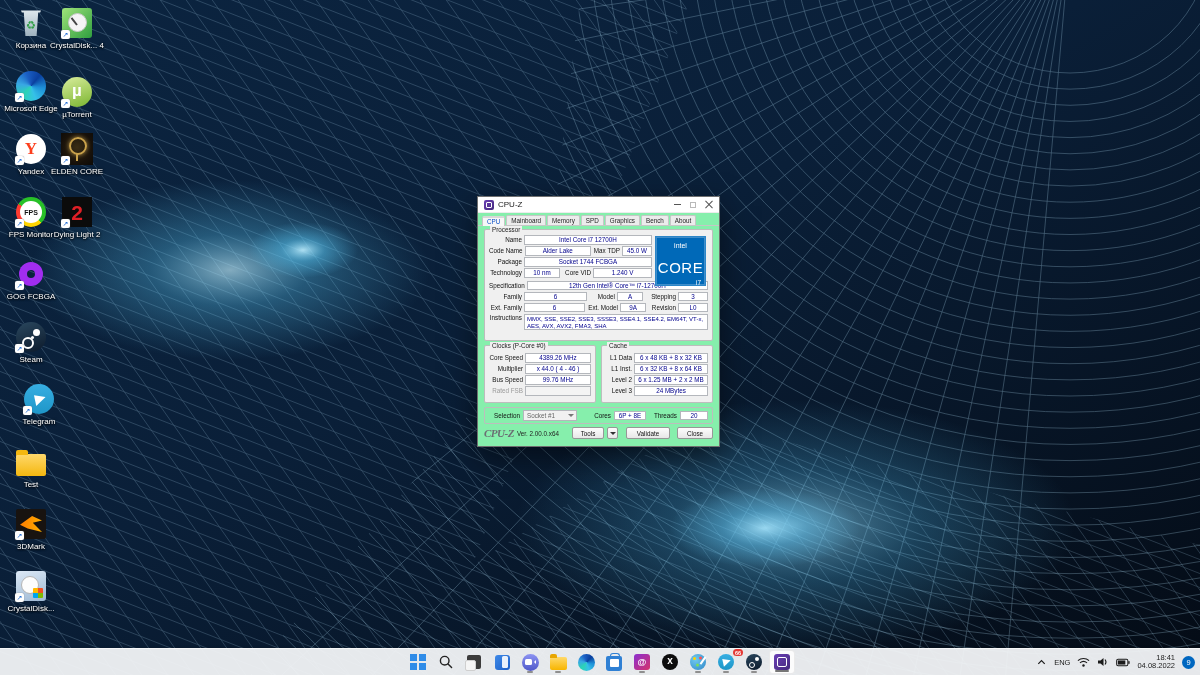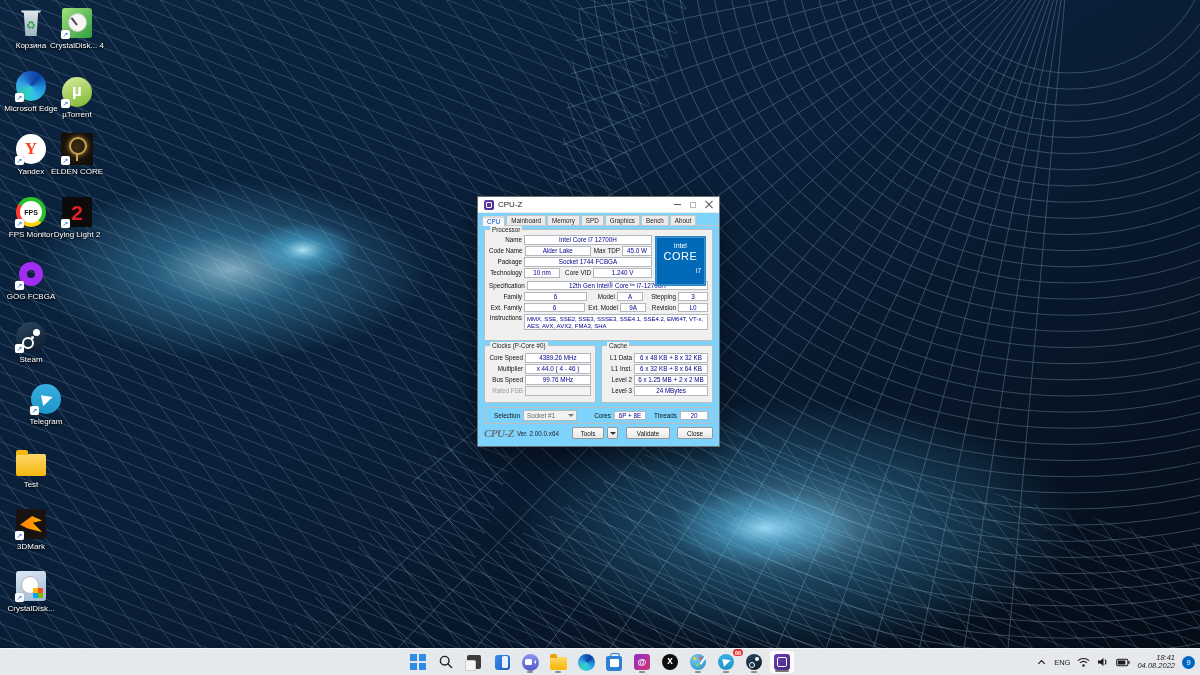--- a/index.html
+++ b/index.html
@@ -59,21 +59,21 @@
   .g-3dm{width:30px;height:30px;background:#181310;border-radius:2px;position:relative;overflow:hidden;}
   .g-3dm::after{content:"";position:absolute;left:4px;top:7px;width:22px;height:16px;background:linear-gradient(100deg,#ff7a00,#ffb100);
     clip-path:polygon(0 55%,55% 0,100% 28%,58% 42%,100% 100%,35% 78%);}
   .g-cdi{width:30px;height:30px;border-radius:3px;background:linear-gradient(160deg,#dce9f6,#9db8d4);position:relative;}
   .g-cdi::before{content:"";position:absolute;left:5px;top:5px;width:16px;height:16px;border-radius:50%;
     background:#fdfdfd;border:1px solid #b5b5b5;}
   .g-cdi::after{content:"";position:absolute;right:3px;bottom:3px;width:10px;height:10px;
     background:conic-gradient(#f25022 0 25%,#7fba00 25% 50%,#00a4ef 50% 75%,#ffb900 75%);border-radius:1px;}
 
   
-  .cpuz{position:absolute;left:477px;top:196px;width:243px;height:251px;background:#7dd3fc;
+  .cpuz{position:absolute;left:477px;top:196px;width:243px;height:251px;background:#86efac;
     border:1px solid #6f6f6f;box-shadow:0 10px 28px rgba(0,0,0,.5);font-size:6.3px;color:#111;}
   .ttl{height:16px;background:#fff;display:flex;align-items:center;gap:4px;padding:0 6px;border-bottom:1px solid #ececec;}
   .appico{width:10px;height:10px;border-radius:2px;background:linear-gradient(135deg,#6a3fb5,#452a7d);position:relative;}
   .appico::after{content:"";position:absolute;inset:2px;border:1px solid #fff;border-radius:1px;}
   .ttl .name{font-size:8px;color:#1a1a1a;}
   .wbtns{margin-left:auto;display:flex;align-items:center;gap:9px;}
   .wmin{width:7px;height:1px;background:#555;}
   .wmax{width:6px;height:6px;border:1px solid #b9b9b9;}
   .wcls{position:relative;width:8px;height:8px;}
   .wcls::before,.wcls::after{content:"";position:absolute;left:-1px;top:3.5px;width:10px;height:1px;background:#555;}
@@ -92,21 +92,21 @@
   .lab.dim{color:#9a9a9a;}
   .fld{background:#fff;border:1px solid #b4b7bc;height:9.5px;line-height:8.5px;text-align:center;color:#00008c;
     white-space:nowrap;overflow:hidden;}
   .fld.dim{background:#f4f4f4;}
   .f1{flex:1;}
   .proc-rows{position:relative;}
   .pr-top{padding-right:56px;}
   .intelLogo{position:absolute;right:2px;top:1px;width:51px;height:50px;background:#0069b8;border:1px solid #2b86c8;
     box-shadow:inset 0 0 0 1px rgba(255,255,255,.25);color:#fff;display:flex;flex-direction:column;align-items:center;padding-top:5px;}
   .intelLogo .b{font-size:7px;line-height:8px;}
-  .intelLogo .c{font-size:11px;line-height:12px;letter-spacing:.5px;}
+  .intelLogo .c{font-size:15px;line-height:12px;letter-spacing:.5px;margin-top:12px;}
   .intelLogo .m{font-size:6.5px;align-self:flex-end;margin:5px 4px 0 0;}
   .fld.multi{height:16px;line-height:7.4px;white-space:normal;text-align:left;padding:1px 2px;font-size:6px;}
   .half{display:flex;gap:5px;}
   .half .gbox{flex:1;margin-bottom:4px;}
   .selbox{border:1px solid #bdbdbd;border-radius:2px;height:17px;display:flex;align-items:center;gap:3px;padding:0 5px;margin-bottom:3px;}
   .dd{flex:0 0 54px;height:11px;background:#f1f1f1;border:1px solid #b4b7bc;color:#666;display:flex;align-items:center;
     padding-left:3px;position:relative;}
   .dd::after{content:"";position:absolute;right:2px;top:3px;border:3px solid transparent;border-top-color:#777;}
   .foot{display:flex;align-items:center;gap:3px;}
   .cpuzlogo{font-family:"Liberation Serif",serif;font-style:italic;font-weight:bold;font-size:11px;color:#6b6e73;letter-spacing:-.5px;}
@@ -161,21 +161,21 @@
     border-radius:5px;padding:0.5px 2px;line-height:6px;}
   .t-steam{width:16px;height:16px;border-radius:50%;background:linear-gradient(160deg,#2a475e,#0c1a2b);position:relative;}
   .t-steam::before{content:"";position:absolute;left:2.5px;top:8px;width:4px;height:4px;border-radius:50%;border:1.5px solid #fff;}
   .t-steam::after{content:"";position:absolute;left:9px;top:3px;width:4px;height:4px;border-radius:50%;background:#fff;}
   .t-cpuz{width:16px;height:16px;border-radius:3px;background:linear-gradient(135deg,#6a3fb5,#452a7d);position:relative;}
   .t-cpuz::after{content:"";position:absolute;inset:3px;border:1px solid #fff;border-radius:2px;}
 
   .tray{position:absolute;right:5px;top:0;height:100%;display:flex;align-items:center;gap:7px;color:#1b1b1b;}
   .tray svg{display:block;}
   .lang{font-size:7.5px;}
-  .clockbox{text-align:right;font-size:7.5px;line-height:8.5px;font-style:italic;}
+  .clockbox{text-align:right;font-size:7.5px;line-height:8.5px;}
   .nbadge{width:13px;height:13px;border-radius:50%;background:#0067c0;color:#fff;font-size:7.5px;
     display:flex;align-items:center;justify-content:center;}
   .plane{width:0;height:0;border-left:11px solid #fff;border-top:4px solid transparent;border-bottom:7px solid transparent;
     transform:rotate(-12deg);margin-left:2px;}
   .plane.sm{border-left-width:8px;border-top-width:3px;border-bottom-width:5px;}
 </style>
 </head>
 <body>
 
 <div class="screen">
@@ -526,21 +526,21 @@
         <div class="g-gog"></div>
       </div>
     <div class="lblw">GOG FCBGA</div>
   </div>
   <div class="dicon" style="left:0;top:320px">
     <div class="gi sc">
         <div class="g-steam"></div>
       </div>
     <div class="lblw">Steam</div>
   </div>
-  <div class="dicon" style="left:15px;top:382px">
+  <div class="dicon" style="left:8px;top:382px">
     <div class="gi sc">
         <div class="g-tg">
           <div class="plane"></div>
         </div>
       </div>
     <div class="lblw">Telegram</div>
   </div>
   <div class="dicon" style="left:0;top:445px">
     <div class="gi">
         <div class="g-folder"></div>

